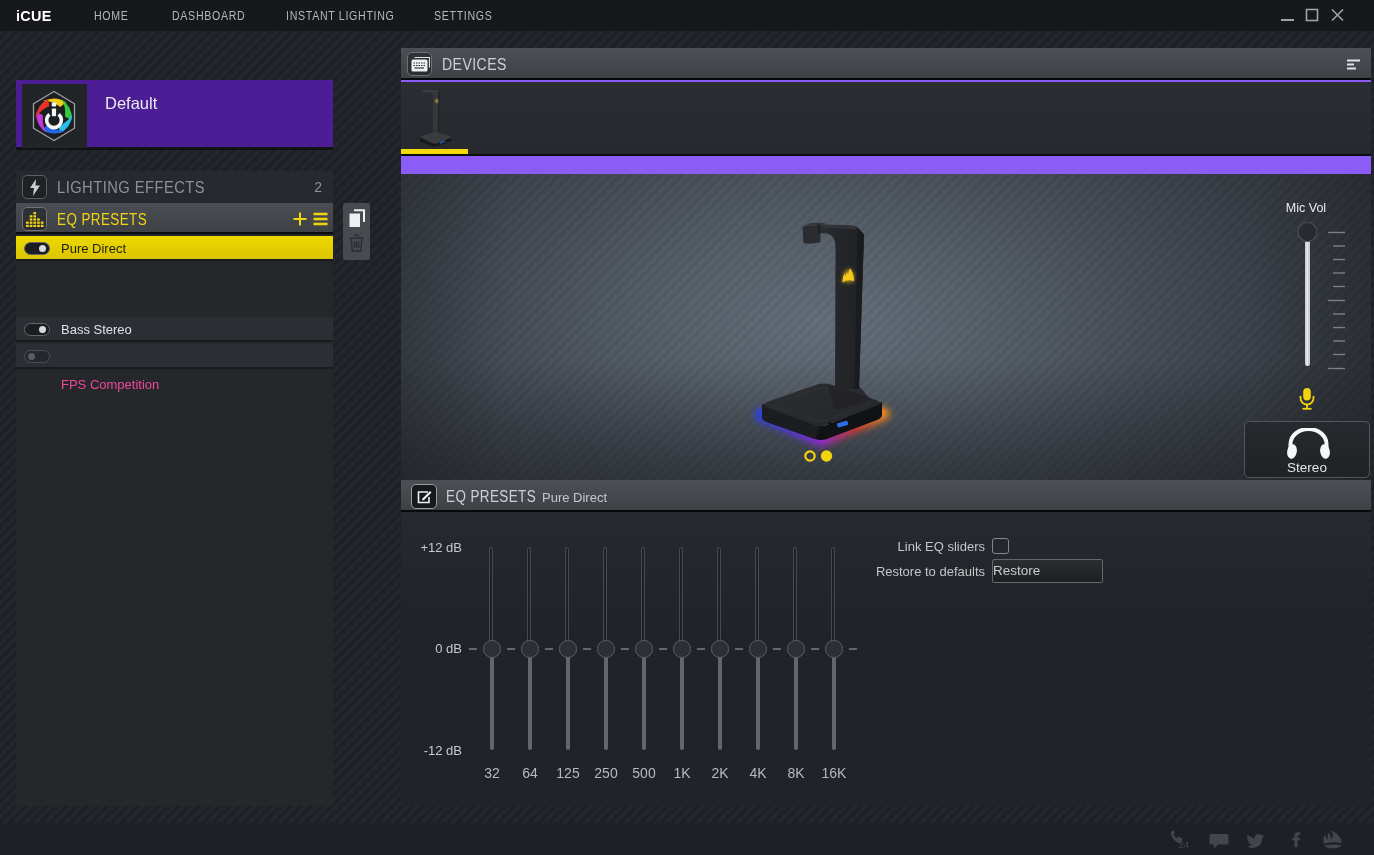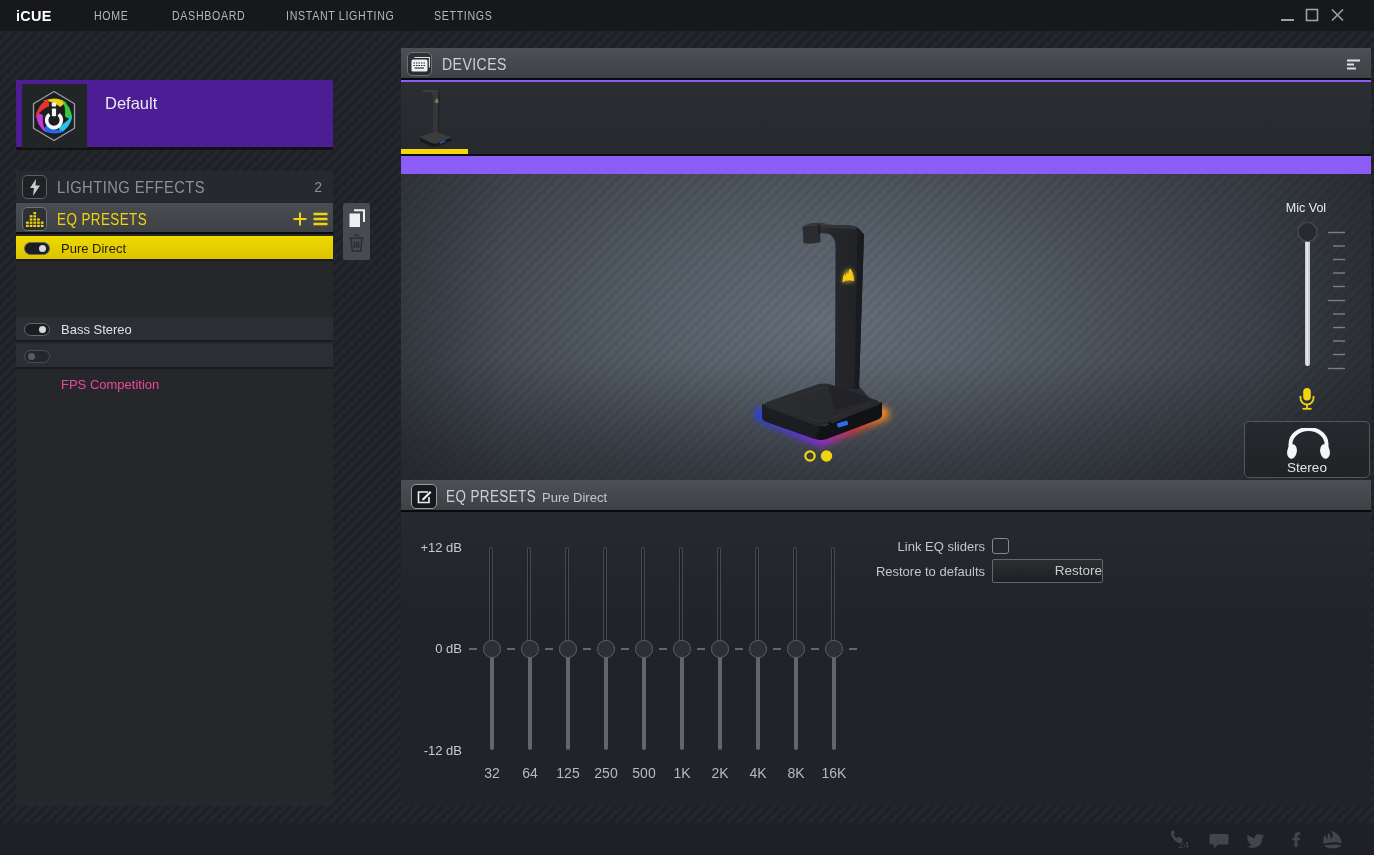--- a/index.html
+++ b/index.html
@@ -401,21 +401,21 @@
           <div class="dash" style="left:258px;top:136px;width:8px"></div>
           <div class="dash" style="left:296px;top:136px;width:8px"></div>
           <div class="dash" style="left:334px;top:136px;width:8px"></div>
           <div class="dash" style="left:372px;top:136px;width:8px"></div>
           <div class="dash" style="left:410px;top:136px;width:8px"></div>
           <div class="dash" style="left:448px;top:136px;width:8px"></div>
         </div>
       <div class="abs" style="left:434px;top:27px;width:150px;text-align:right;font-size:13px;color:#c2c5c9">Link EQ sliders</div>
       <div class="abs" style="left:591px;top:26px;width:17px;height:16px;border:1.5px solid #85898d;border-radius:3px"></div>
       <div class="abs" style="left:434px;top:52px;width:150px;text-align:right;font-size:13px;color:#c2c5c9">Restore to defaults</div>
-      <div class="abs" style="left:591px;top:47px;width:111px;height:24px;border:1px solid #64686c;border-radius:2px;background:linear-gradient(#2c2f32,#1d2023);text-align:right;font-size:13.5px;color:#c8cbd0;line-height:22px">Restore</div>
+      <div class="abs" style="left:591px;top:47px;width:111px;height:24px;border:1px solid #64686c;border-radius:2px;background:linear-gradient(#2c2f32,#1d2023);text-align:left;font-size:13.5px;color:#c8cbd0;line-height:22px">Restore</div>
     </div>
   </div>
 
   <div id="bottombar">
     <svg class="abs" style="left:1168px;top:6px" width="180" height="22" id="socialsvg" viewBox="0 0 180 22">
       <g fill="#41464c">
         <path d="M6.2,3.5 C4.8,3.8 4,5 4.3,6.5 C5,10.5 8.3,14.5 12.3,16.5 C13.8,17.2 15.3,16.8 16,15.5 L16.8,14 C17.3,13 16.8,11.8 15.8,11.3 L13.6,10.3 C12.8,10 12,10.2 11.5,10.9 L11,11.6 C9.3,10.6 8,9.2 7.2,7.4 L8,6.9 C8.7,6.4 8.9,5.6 8.6,4.8 L7.7,3.9 C7.3,3.4 6.8,3.3 6.2,3.5 Z" transform="translate(-1.2,-1.5) scale(0.92)"></path>
         <text x="10.5" y="19" font-size="9.5" fill="#41464c">24</text>
         <path d="M43,5 h16 a1.5,1.5 0 0 1 1.5,1.5 v7.5 a1.5,1.5 0 0 1 -1.5,1.5 h-9 l-4,4.2 v-4.2 h-3 a1.5,1.5 0 0 1 -1.5,-1.5 v-7.5 a1.5,1.5 0 0 1 1.5,-1.5 Z"></path>
         <path d="M96,6.5 q-1.2,0.6 -2,0.7 q1.2-0.8 1.5-2 q-1.1,0.7 -2.3,0.9 q-1.1-1.1 -2.6-1.1 q-3,0 -3.6,2.8 q-0.1,0.7 0,1.2 q-4.5-0.3 -7.3-3.6 q-1.5,2.8 1,4.7 q-0.9,0 -1.6-0.5 q0,2.9 2.9,3.6 q-0.9,0.2 -1.6,0.1 q0.8,2.4 3.4,2.5 q-2.2,1.7 -5.2,1.5 q5.6,3.2 11,0.3 q4.6-2.7 4.7-8.7 q0.9-0.7 1.7-1.7 Z"></path>

